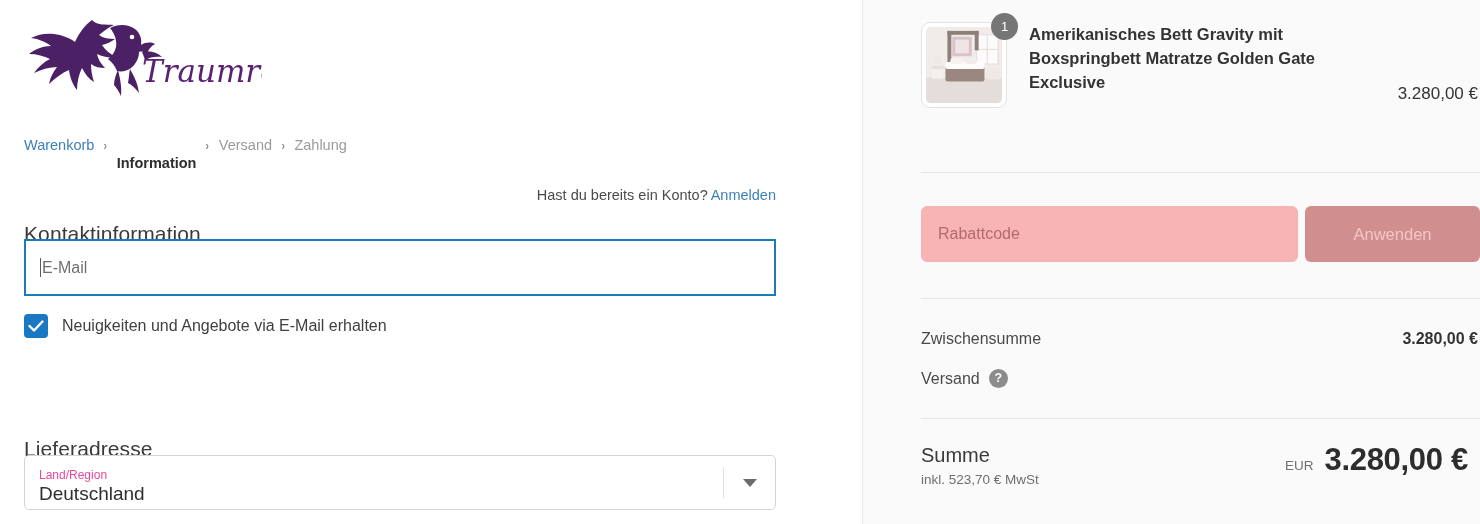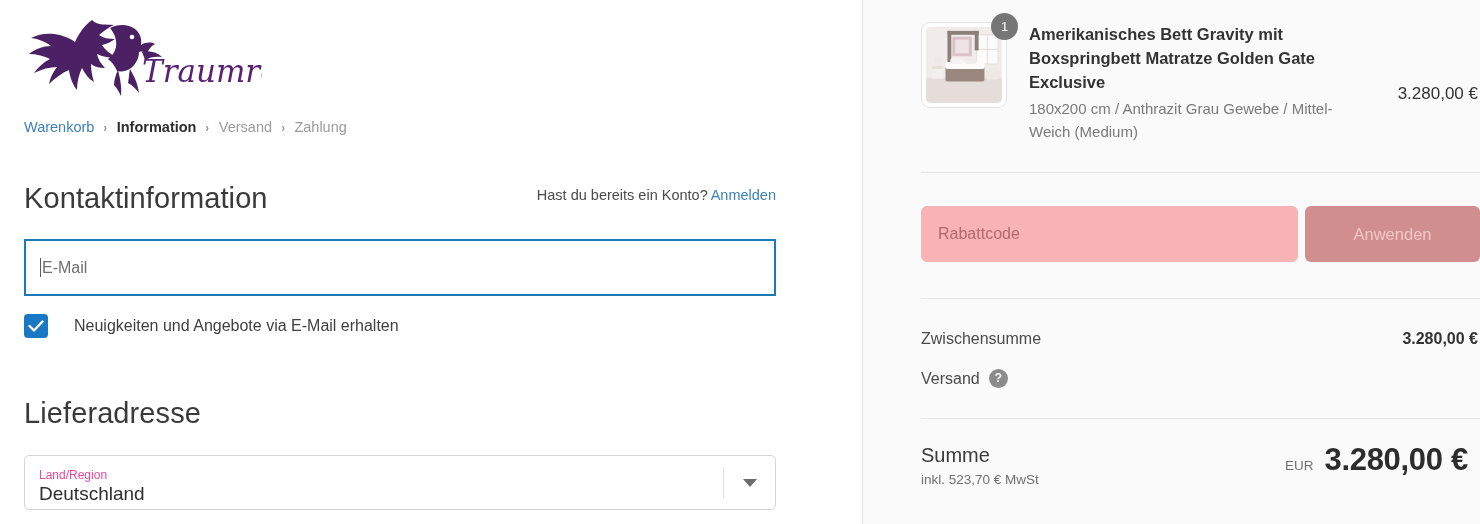--- a/index.html
+++ b/index.html
@@ -42,37 +42,38 @@
     position: absolute;
     left: 24px;
     top: 119px;
     display: flex;
     align-items: center;
     gap: 9px;
     font-size: 14.5px;
     white-space: nowrap;
   }
   .bc-link { color: #3d81b8; }
-  .bc-current { color: #2e2e2e; font-weight: bold; }
+  .bc-current { color: #2e2e2e; font-weight: bold; margin-top: 36px; }
   .bc-muted { color: #9b9b9b; }
   .bc-sep {
     color: #8e8e8e;
     font-size: 13px;
     font-weight: bold;
     display: inline-block;
     transform: scaleX(0.8);
   }
 
   .section-title {
     position: absolute;
     left: 24px;
-    font-size: 29px;
+    font-size: 21px;
     font-weight: normal;
     color: #3a3a3a;
     letter-spacing: 0.1px;
+    margin-top: 40px;
   }
   #contact-title { top: 182px; }
   #shipping-title { top: 397px; }
 
   .account-line {
     position: absolute;
     right: 86px;
     top: 187px;
     font-size: 14.5px;
     color: #4a4a4a;
@@ -106,21 +107,21 @@
     font-size: 16px;
     color: #6f6f6f;
   }
 
   .checkbox-row {
     position: absolute;
     left: 24px;
     top: 314px;
     display: flex;
     align-items: center;
-    gap: 26px;
+    gap: 14px;
   }
   .checkbox {
     width: 24px;
     height: 24px;
     border-radius: 4px;
     background: #1878c4;
     position: relative;
     flex: none;
   }
   .checkbox svg { position: absolute; left: 4px; top: 5px; }
@@ -476,21 +477,20 @@
               <rect x="6" y="40" width="12" height="3" fill="#e6dfda"></rect>
               <circle cx="12" cy="34" r="4" fill="#efe9e5"></circle>
               <rect x="62" y="42" width="14" height="12" rx="3" fill="#efe9e5"></rect>
             </svg>
           </div>
         </div>
         <div class="qty-badge">1</div>
       </div>
       <div class="product-info">
         <div class="product-title">Amerikanisches Bett Gravity mit Boxspringbett Matratze Golden Gate Exclusive</div>
-        <div class="product-variant">180x200 cm / Anthrazit Grau Gewebe / Mittel-Weich (Medium)</div>
       </div>
       <div class="product-price">3.280,00 €</div>
     </div>
 
     <div class="divider" id="div1"></div>
 
     <div class="discount-row">
       <div class="discount-input">
         <span class="discount-placeholder">Rabattcode</span>
       </div>

